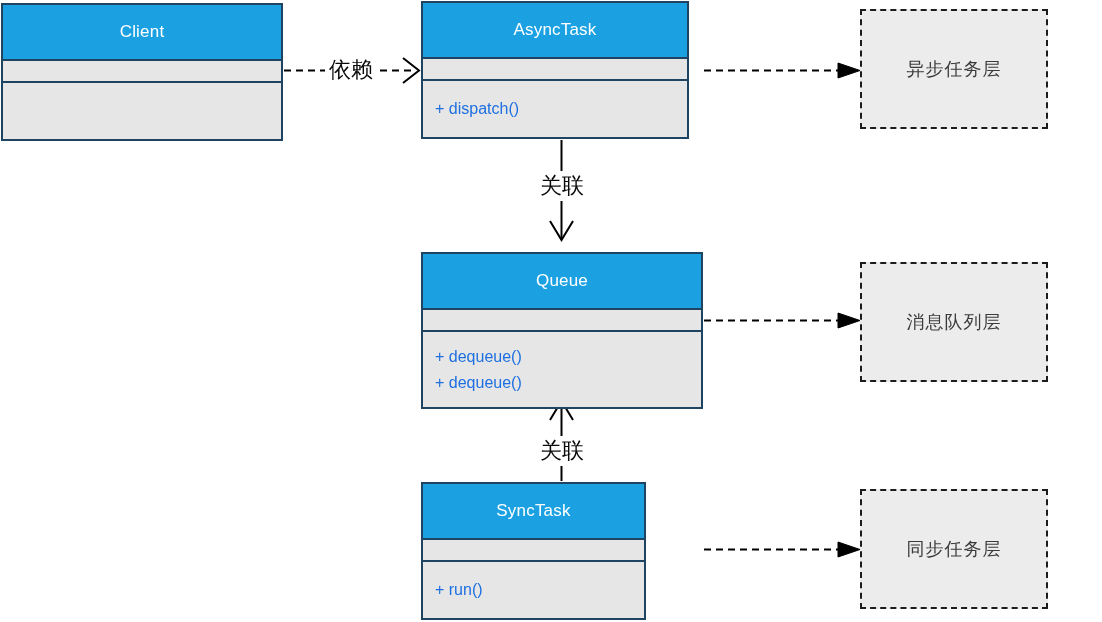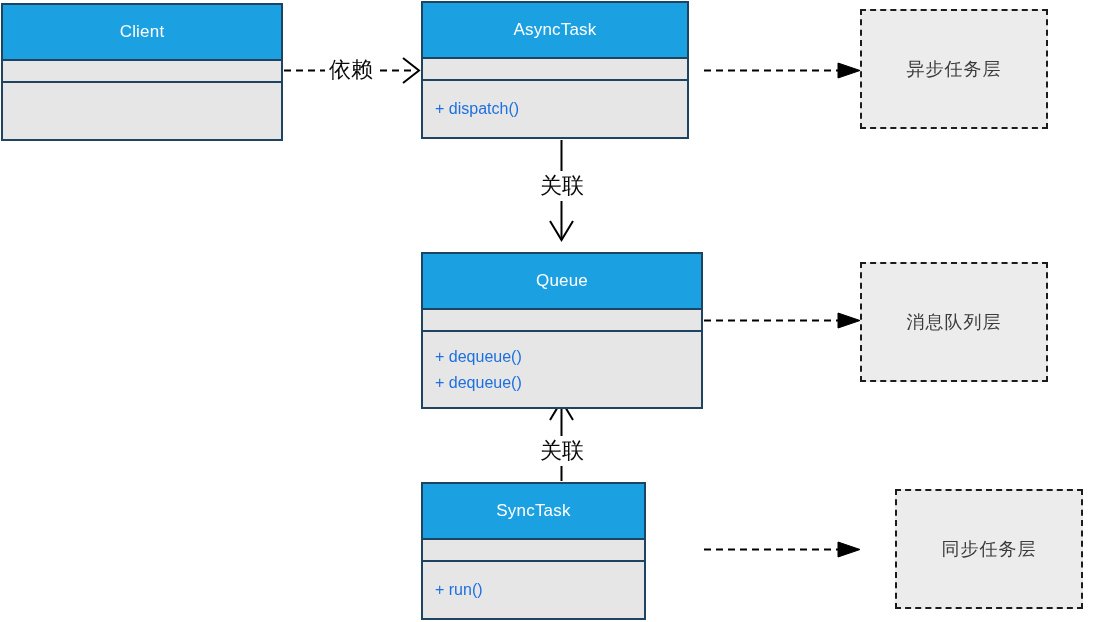--- a/index.html
+++ b/index.html
@@ -140,21 +140,21 @@
       <div>+ run()</div>
     </div>
   </div>
 
   <div class="layer-box" style="top:9px;">
     <span>异步任务层</span>
   </div>
   <div class="layer-box" style="top:262px;">
     <span>消息队列层</span>
   </div>
-  <div class="layer-box" style="top:489px;margin-left:35px;">
+  <div class="layer-box" style="top:489px;">
     <span>同步任务层</span>
   </div>
 
   <div class="edge-label" style="left:351px;top:70px;">依赖</div>
   <div class="edge-label" style="left:562px;top:186px;">关联</div>
   <div class="edge-label" style="left:562px;top:451px;">关联</div>
 
 </div>
 
 </body></html>

